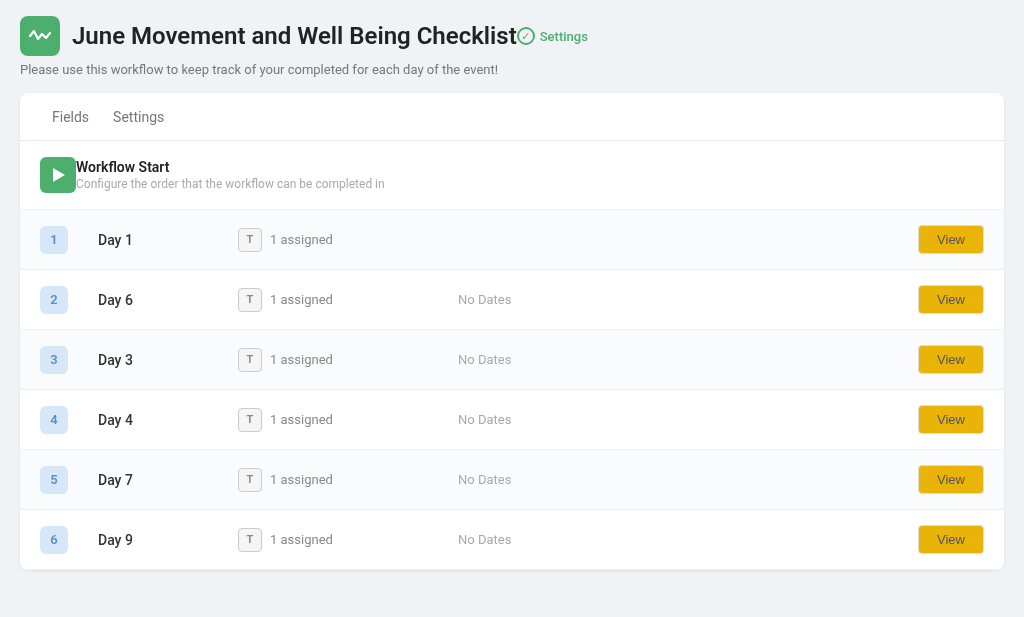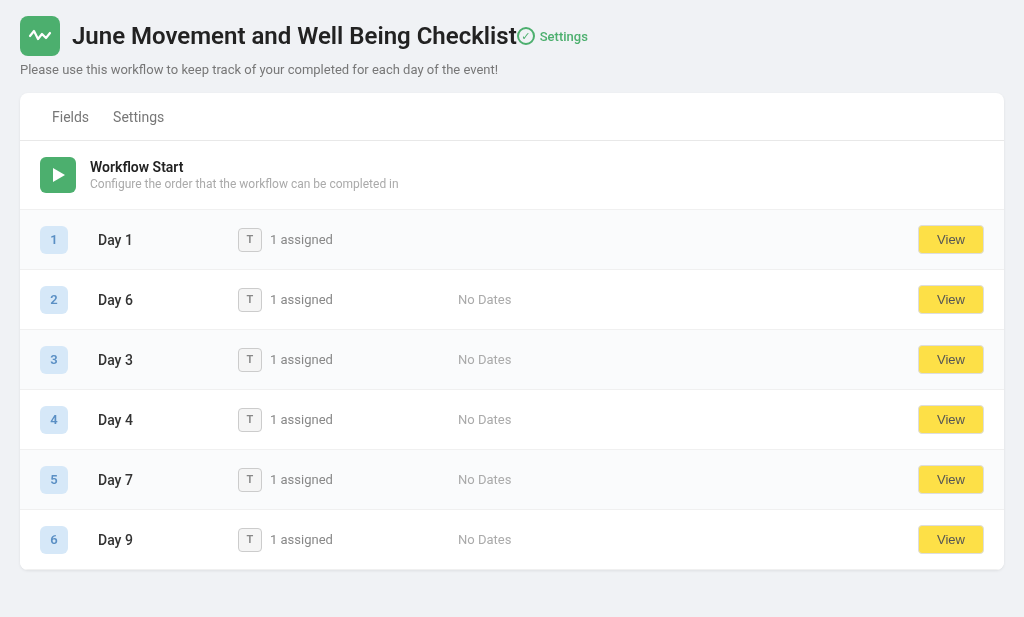--- a/index.html
+++ b/index.html
@@ -87,21 +87,20 @@
       margin-bottom: -1px;
     }
     .tab.active {
       color: #4a90d9;
       border-bottom: 2px solid #4a90d9;
       font-weight: 500;
     }
     .workflow-start {
       display: flex;
       align-items: center;
-      gap: 14px;
       padding: 16px 20px;
       border-bottom: 1px solid #f0f0f0;
     }
     .play-icon {
       width: 36px;
       height: 36px;
       background: #4caf6e;
       border-radius: 6px;
       display: flex;
       align-items: center;
@@ -179,21 +178,21 @@
     .no-dates {
       color: #aaa;
       font-size: 13px;
       margin-left: 60px;
       flex: 1;
     }
     .spacer { flex: 1; }
     .view-btn {
       padding: 6px 18px;
       border: 1px solid #ddd;
-      background: #fde047;
+      background: #eab308;
       border-radius: 4px;
       font-size: 13px;
       color: #555;
       cursor: pointer;
       white-space: nowrap;
     }
   </style>
 </head>
 <body>
 

